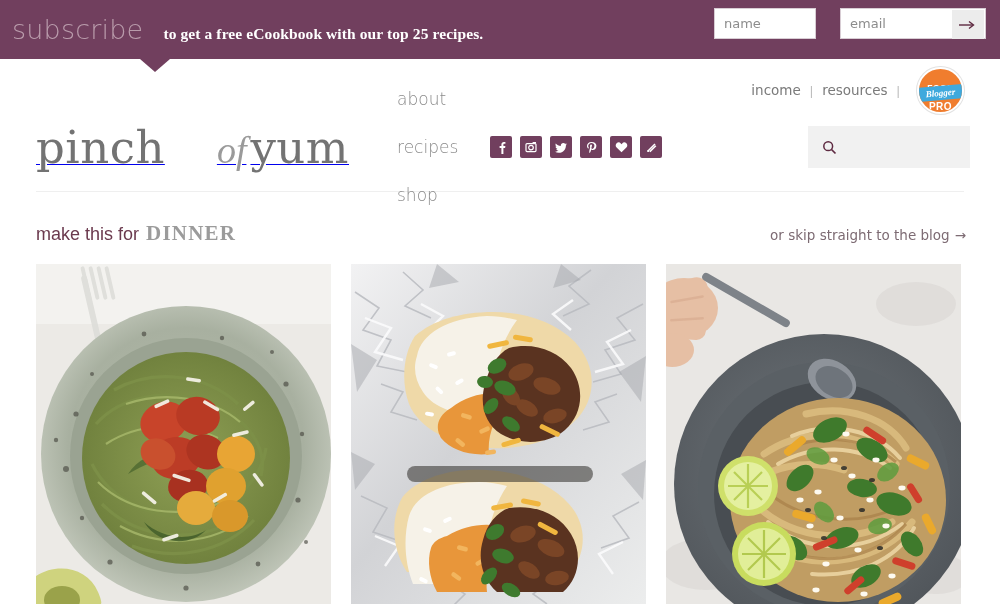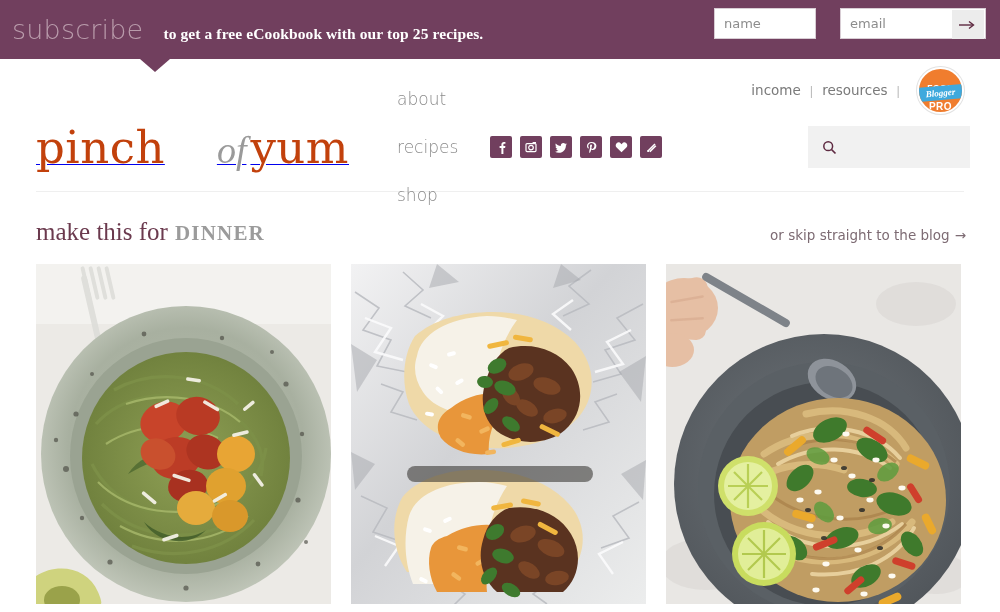--- a/index.html
+++ b/index.html
@@ -91,21 +91,21 @@
     color: #fff; font-family: "Liberation Serif", serif;
     font-weight: bold; font-style: italic; font-size: 9px;
   }
 
   
   .main-header {
     display: flex; align-items: center;
     padding: 0 30px 0 36px; height: 88px;
   }
   .logo { font-family: "DejaVu Serif", serif; white-space: nowrap; }
-  .logo .p1, .logo .p3 { font-size: 45px; color: #c2410c; letter-spacing: 0.5px; }
+  .logo .p1, .logo .p3 { font-size: 45px; color: #737373; letter-spacing: 0.5px; }
   .logo .p2 {
     font-size: 38px; color: #9a9a9a; font-style: italic;
     font-family: "Liberation Serif", serif; padding: 0 4px; margin-left: 48px;
   }
   .main-nav { display: flex; gap: 28px; margin-left: 48px; flex-direction: column; }
   .main-nav a {
     font-family: "DejaVu Sans", sans-serif;
     font-size: 17px; color: #8a8a8a; text-decoration: none; font-weight: 300;
   }
   .social { display: flex; gap: 8px; margin-left: 32px; }
@@ -128,22 +128,22 @@
     height: 1px; background: #efefef; margin: 0 36px 0 36px;
   }
 
   
   .section-row {
     display: flex; align-items: baseline;
     padding: 26px 36px 0 36px;
   }
   .sec-title { white-space: nowrap; }
   .sec-title .a {
-    font-family: Liberation Serif, serif; font-weight: 300;
-    font-size: 25px; color: #6b3a4e; margin-top: 44px;
+    font-family: Liberation Sans, sans-serif; font-weight: 300;
+    font-size: 18px; color: #6b3a4e; margin-top: 44px;
   }
   .sec-title .b {
     font-family: Liberation Serif, serif;
     font-size: 21px; color: #9b9b9b; letter-spacing: 1.2px;
     margin-left: 7px;
   }
   .skip-link {
     margin-left: auto; font-family: "DejaVu Sans", sans-serif;
     font-size: 13.5px; color: #7d6b73; text-decoration: none;
     white-space: nowrap;

